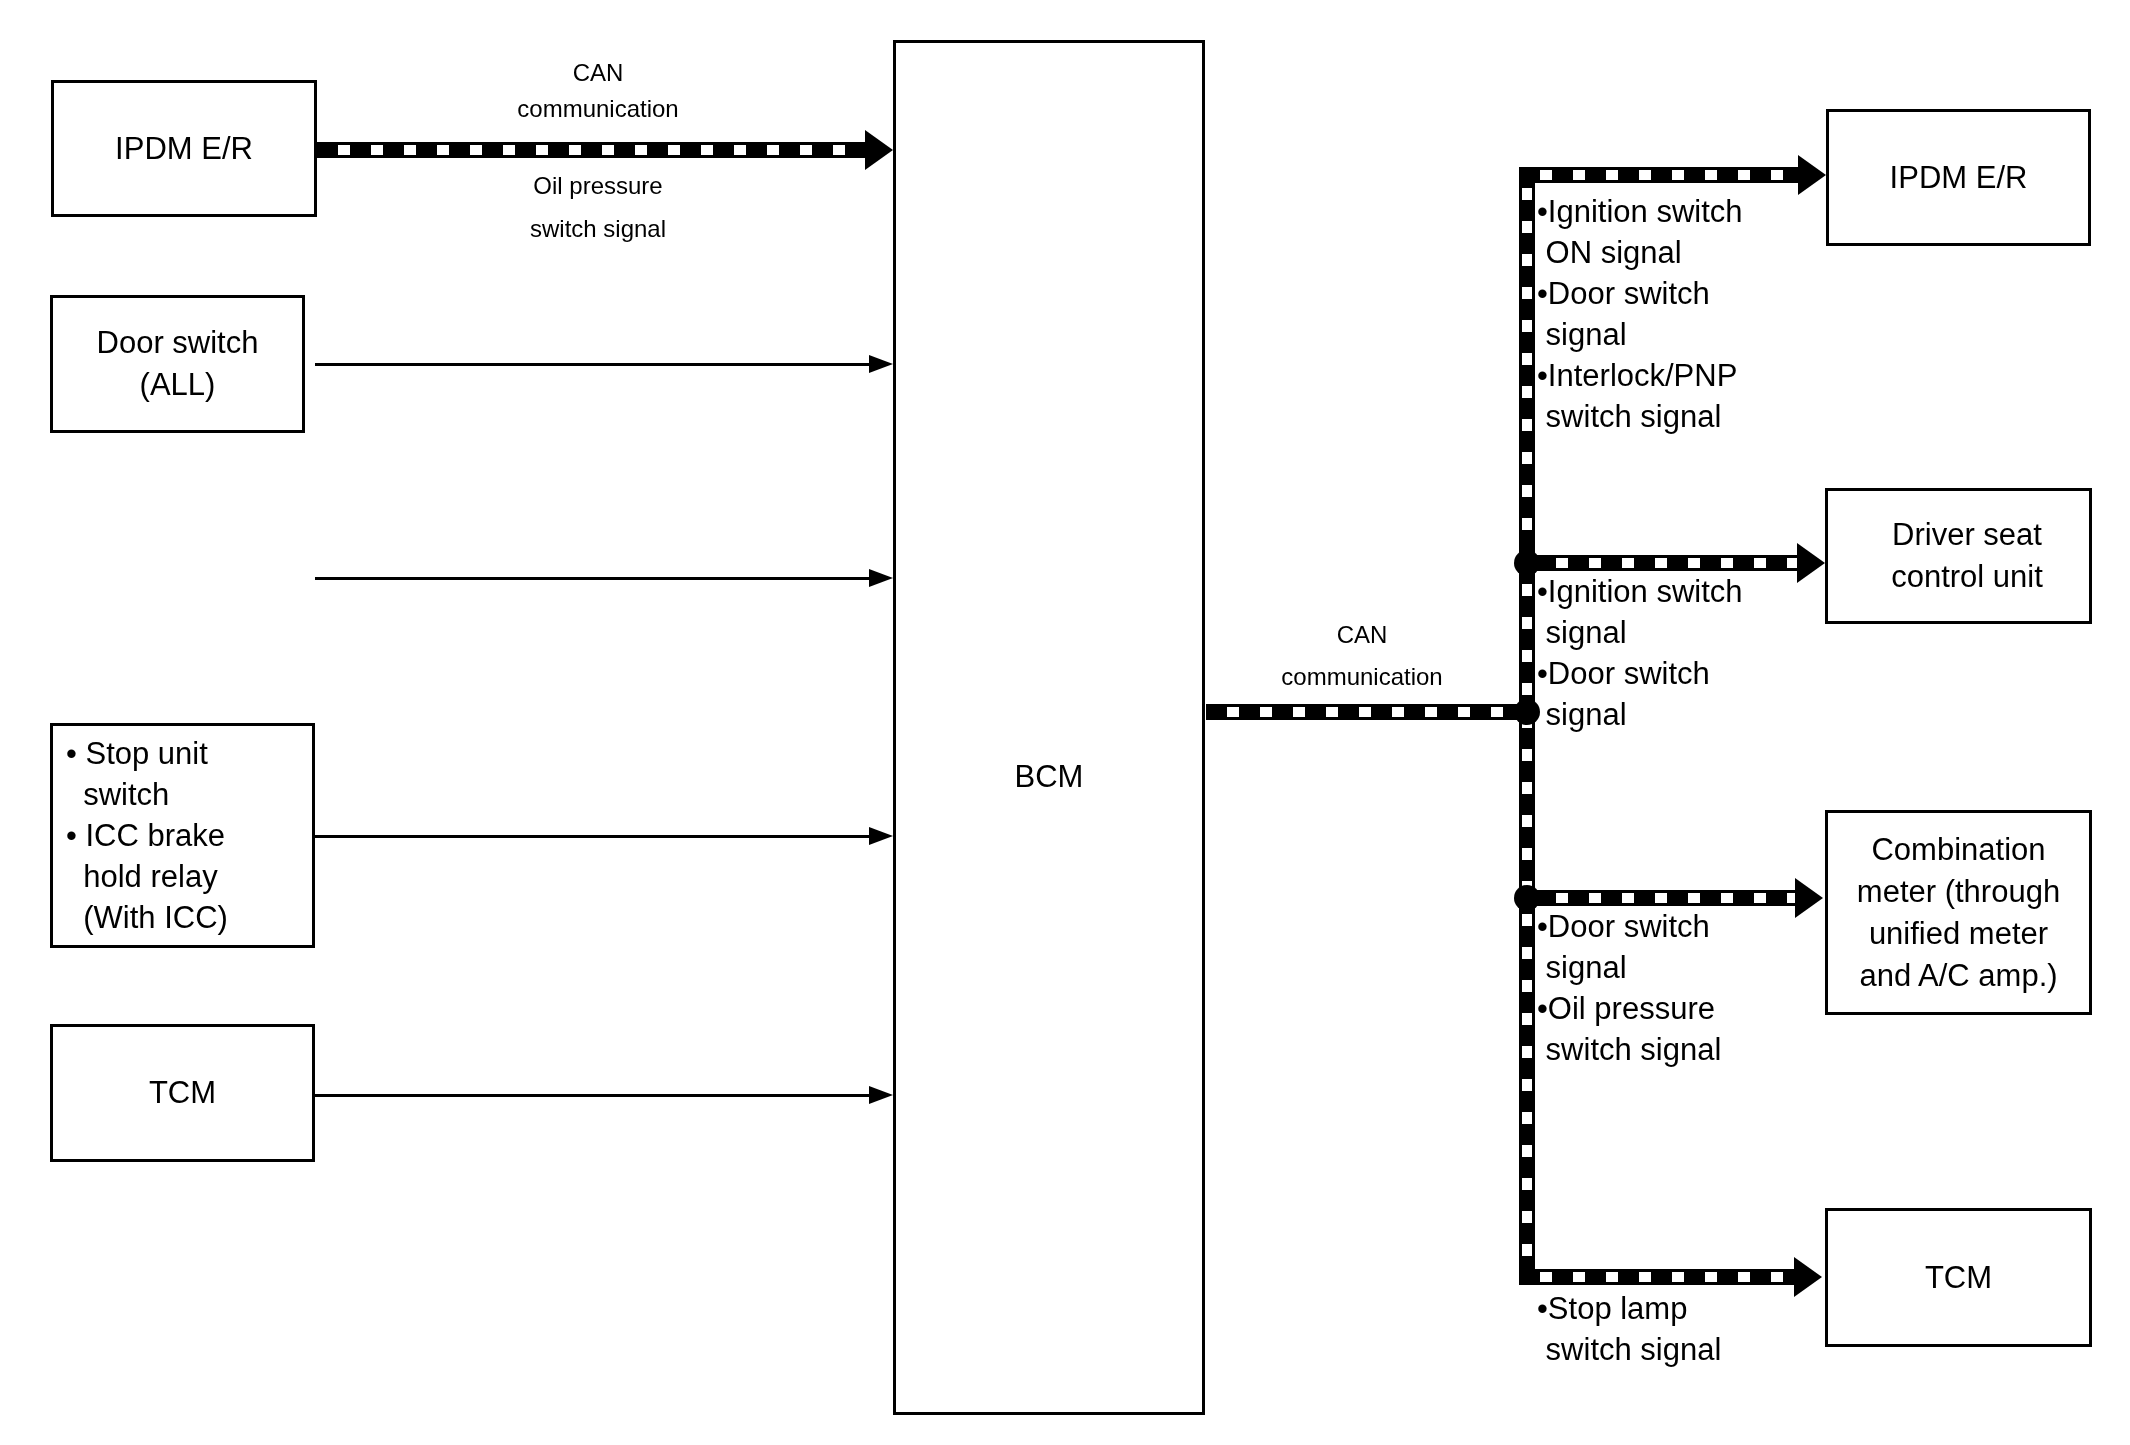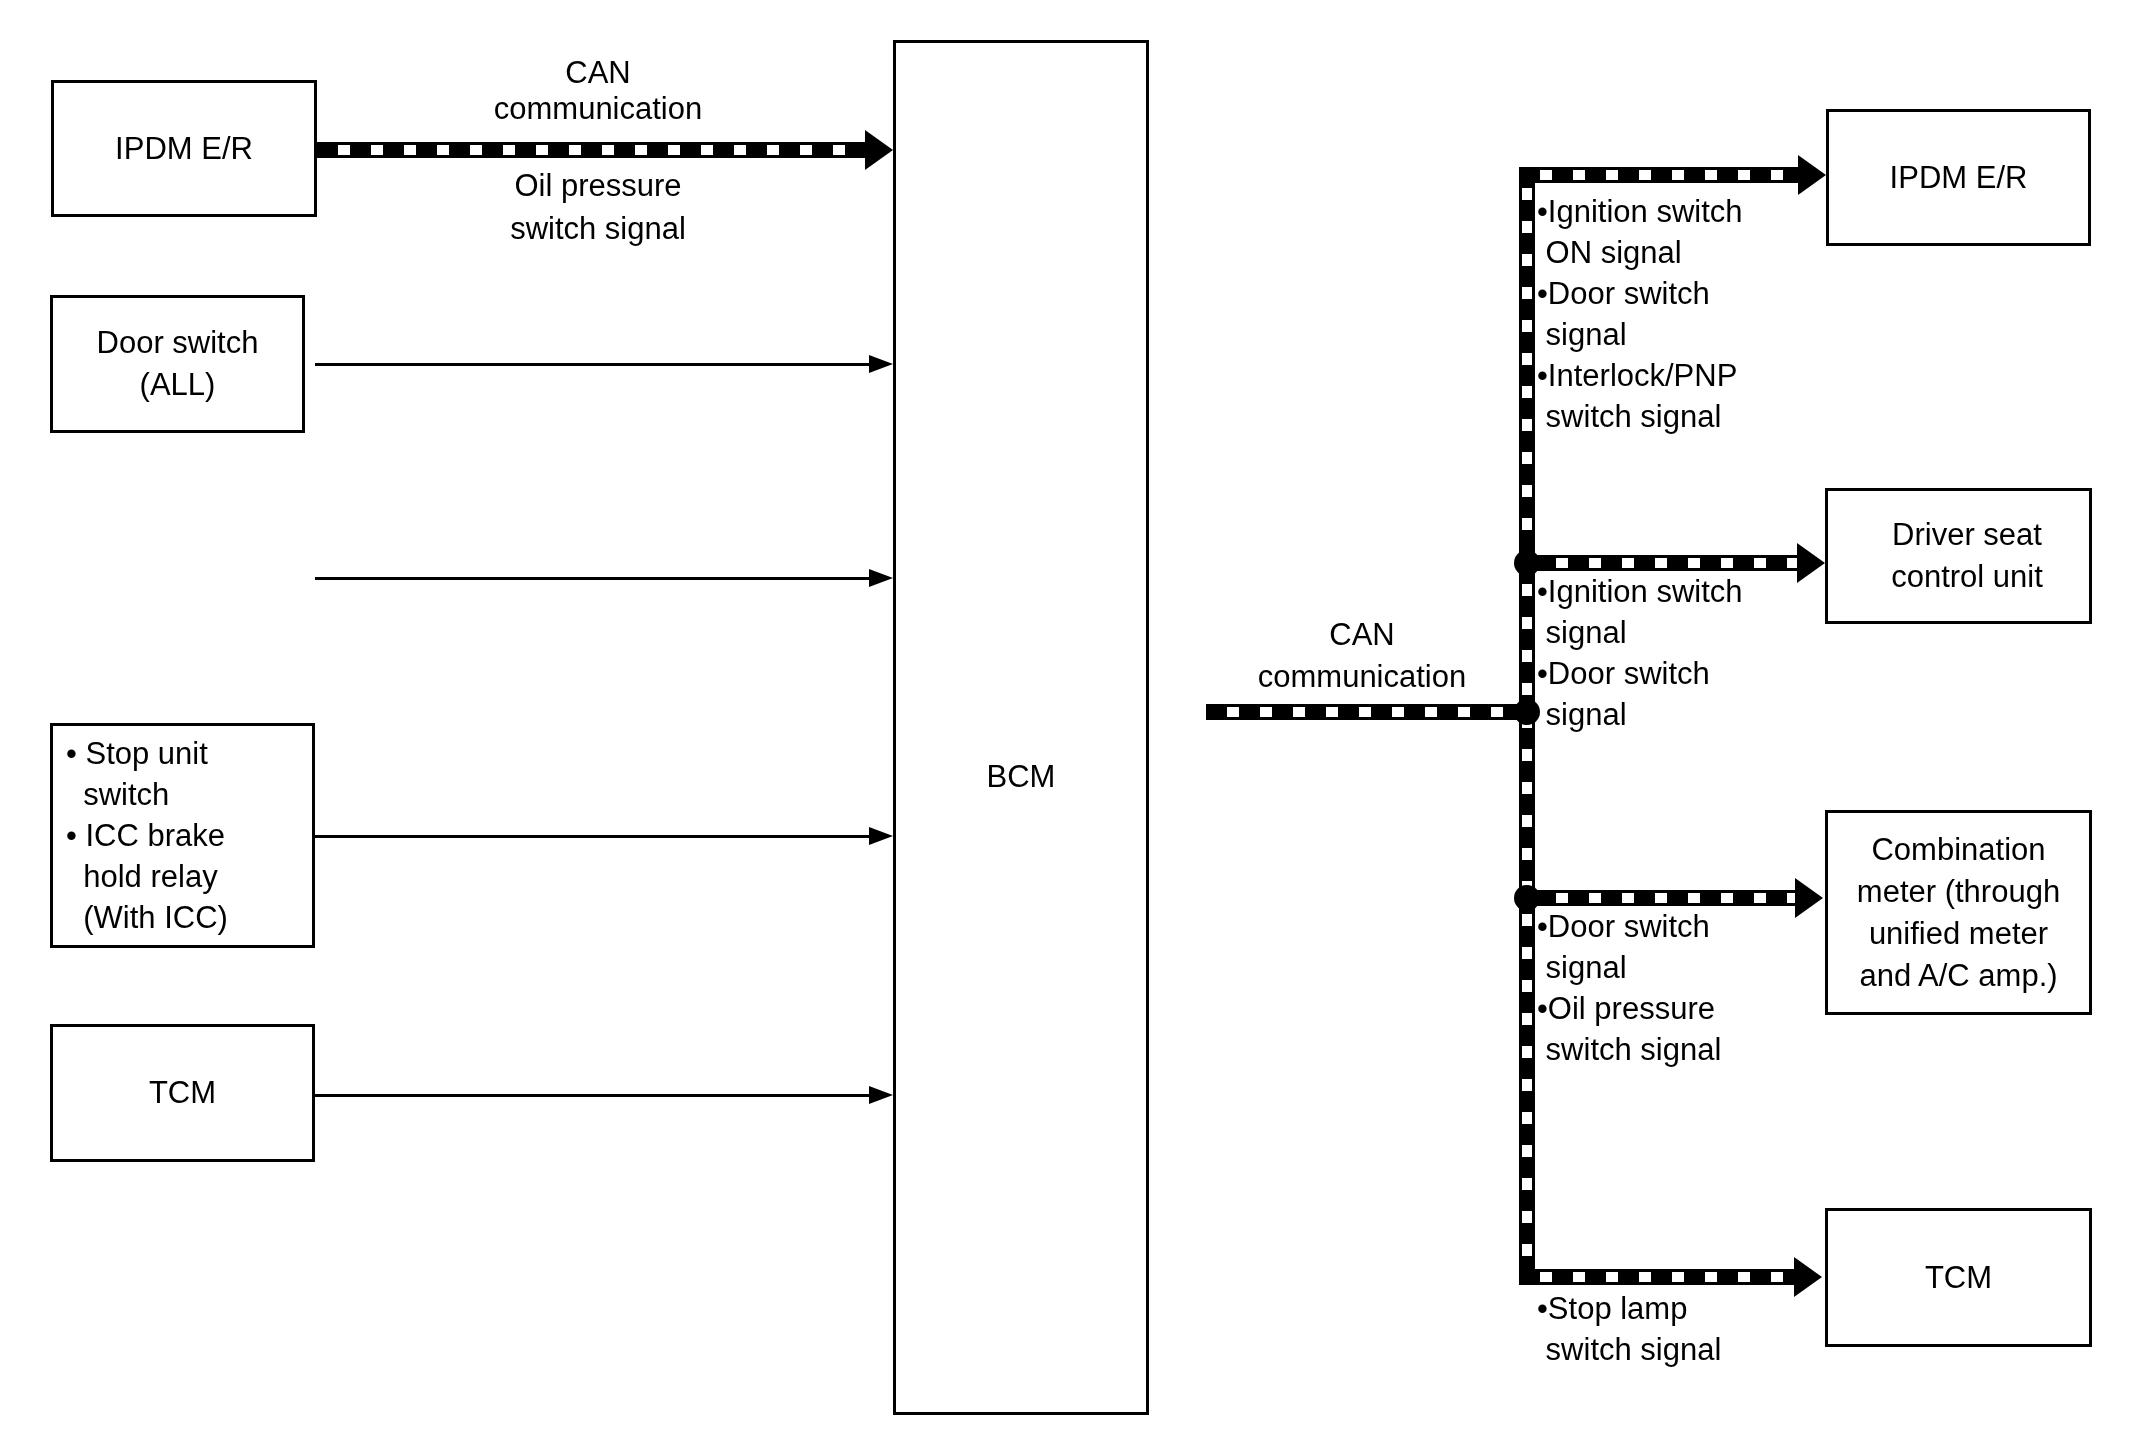--- a/index.html
+++ b/index.html
@@ -41,21 +41,21 @@
     box-sizing:border-box;
   }
   .bcm-label{
     position:absolute;
     left:0;width:100%;
     text-align:center;
     font-size:31px;
   }
   .lbl{
     position:absolute;
-    font-size:31px;
+    font-size:24px;
     line-height:42px;
     white-space:pre;
   }
   .lbl.center{text-align:center;}
   .siglist{
     position:absolute;
     font-size:31px;
     line-height:41px;
     white-space:pre;
   }
@@ -104,21 +104,21 @@
 
 
   <div class="box left-align" style="left:50px;top:723px;width:265px;height:225px;">• Stop unit
   switch
 • ICC brake
   hold relay
   (With ICC)</div>
 
   <div class="box" style="left:50px;top:1024px;width:265px;height:138px;">TCM</div>
 
-  <div class="box" style="left:893px;top:40px;width:256px;height:1375px;">
+  <div class="box" style="left:893px;top:40px;width:312px;height:1375px;">
     <span class="bcm-label" style="top:713px;">BCM</span>
   </div>
 
   <div class="box" style="left:1826px;top:109px;width:265px;height:137px;">IPDM E/R</div>
 
   <div class="box" style="left:1825px;top:488px;width:267px;height:136px;padding-left:17px;">Driver seat
 control unit</div>
 
   <div class="box" style="left:1825px;top:810px;width:267px;height:205px;">Combination
 meter (through

